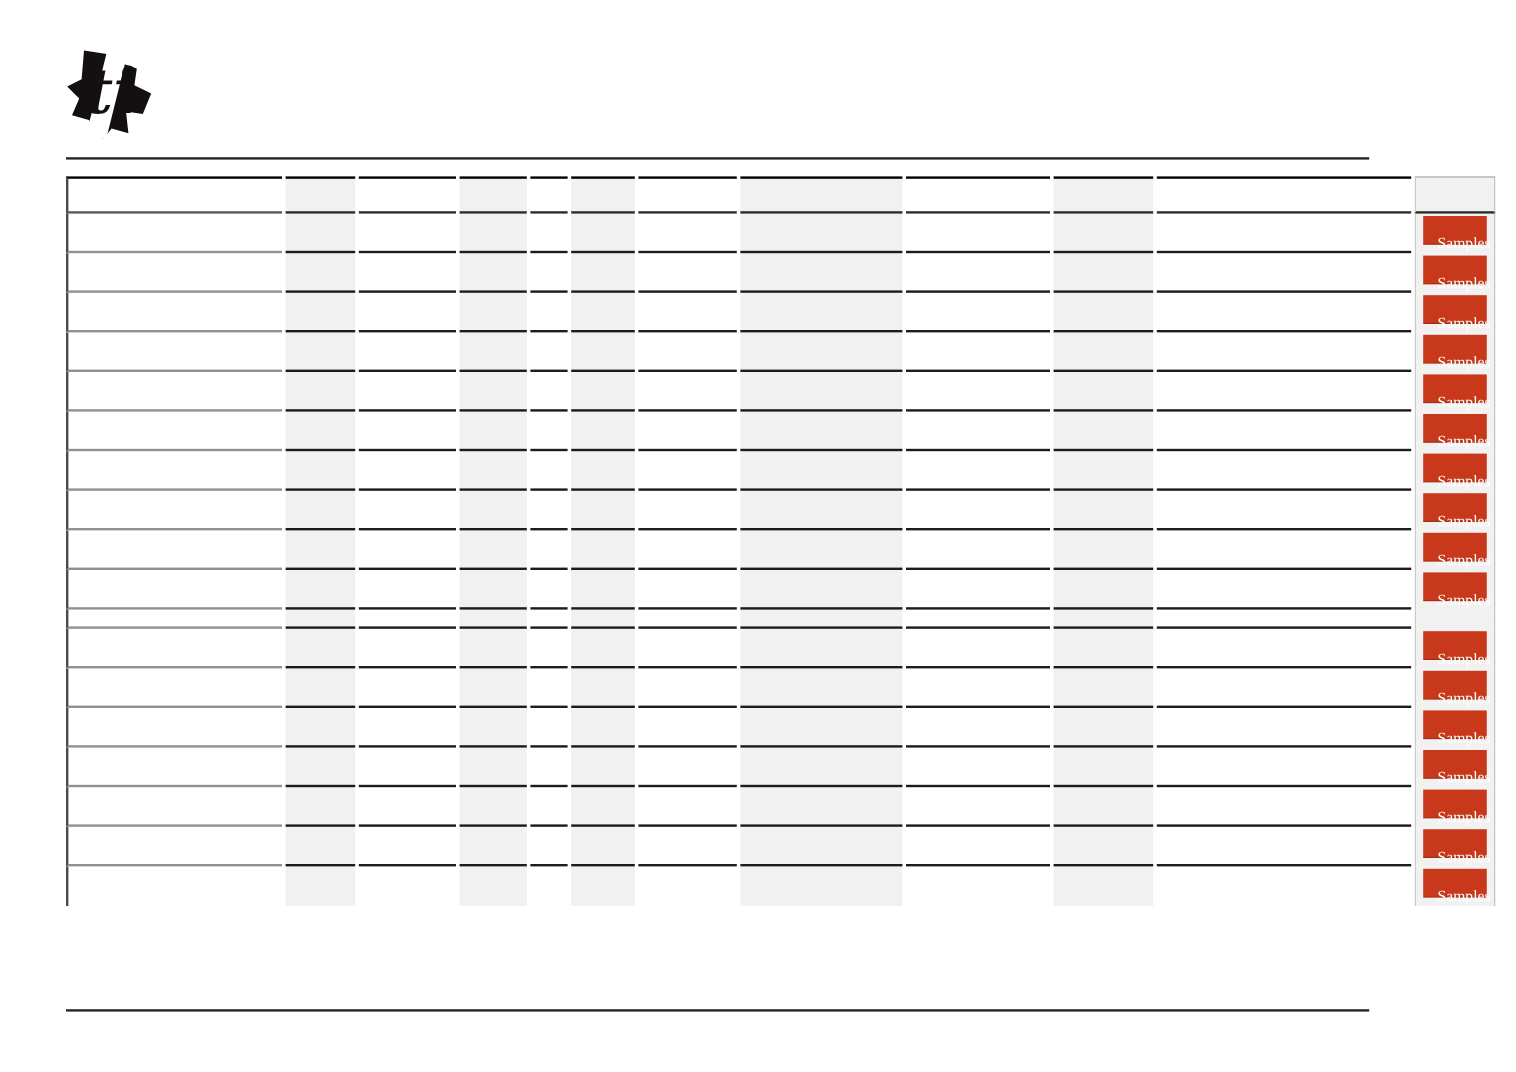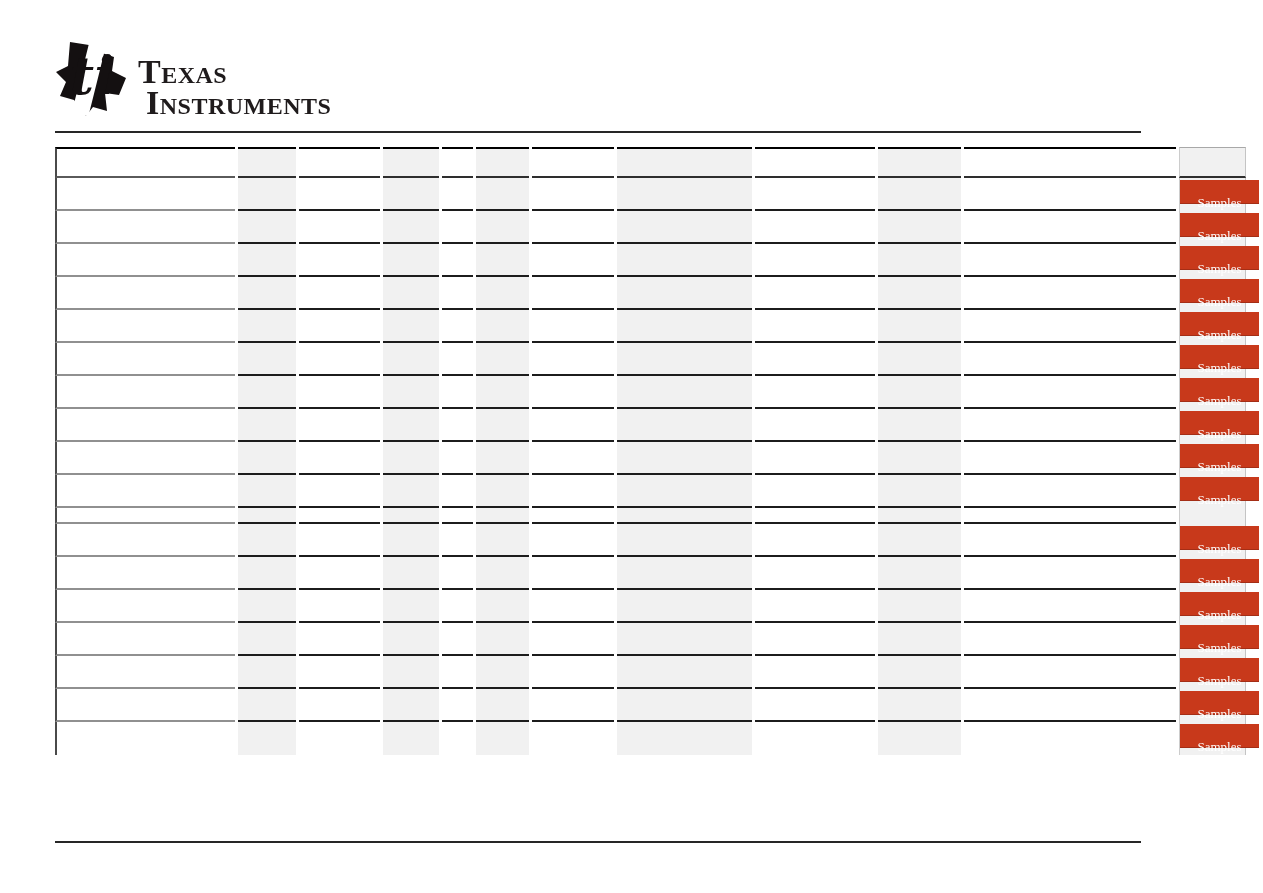--- a/index.html
+++ b/index.html
@@ -51,45 +51,41 @@
     text-align:center; vertical-align:middle;
   }
   thead td.samples-col {
     border-top:1px solid #a8a8a8;
     border-bottom:2px solid #2e2e2e;
   }
   tr.spacer td { height:16px; }
   tbody tr:last-child td { border-bottom:none; }
 
   .samples-btn {
-    display:inline-block; width:79px; height:22px;
+    display:inline-block; width:53px; height:22px;
     background:#c8391b; color:#ffffff;
     border:0; padding:12px; margin:0;
     font-family:"Liberation Serif", serif;
     font-size:13px; line-height:22px;
     cursor:pointer;
     box-shadow: inset 0 -1px 0 rgba(0,0,0,0.18);
   }
 </style>
 </head>
 <body>
 
 <div class="page">
 
   <header class="masthead">
     <a style="text-decoration:none; display:flex;">
       <svg class="ti-mark" viewBox="0 0 74 78" xmlns="http://www.w3.org/2000/svg">
         <path fill="#141011" d="M15,4 L34,7 L33,22 L45,24 L47,15 L59,19 L57,33 L71,40 L64,57 L50,55 L52,73 L38,69 L31,78 L19,62 L5,58 L11,44 L1,34 L13,28 Z"></path>
         <rect x="26" y="0" width="17" height="78" fill="#ffffff" transform="rotate(14 37 39)"></rect>
         <text x="37" y="56" text-anchor="middle" font-family="DejaVu Serif, serif" font-style="italic" font-weight="bold" font-size="52" fill="#141011">ti</text>
       </svg>
-      <span class="logo-text">
-        <span class="l1">Texas</span>
-        <span class="l2">Instruments</span>
-      </span>
     </a>
   </header>
 
   <div class="rule rule-top"></div>
 
   <table class="parts">
     <colgroup>
       <col style="width:180px">
       <col class="shade" style="width:58px">
       <col style="width:81px">

